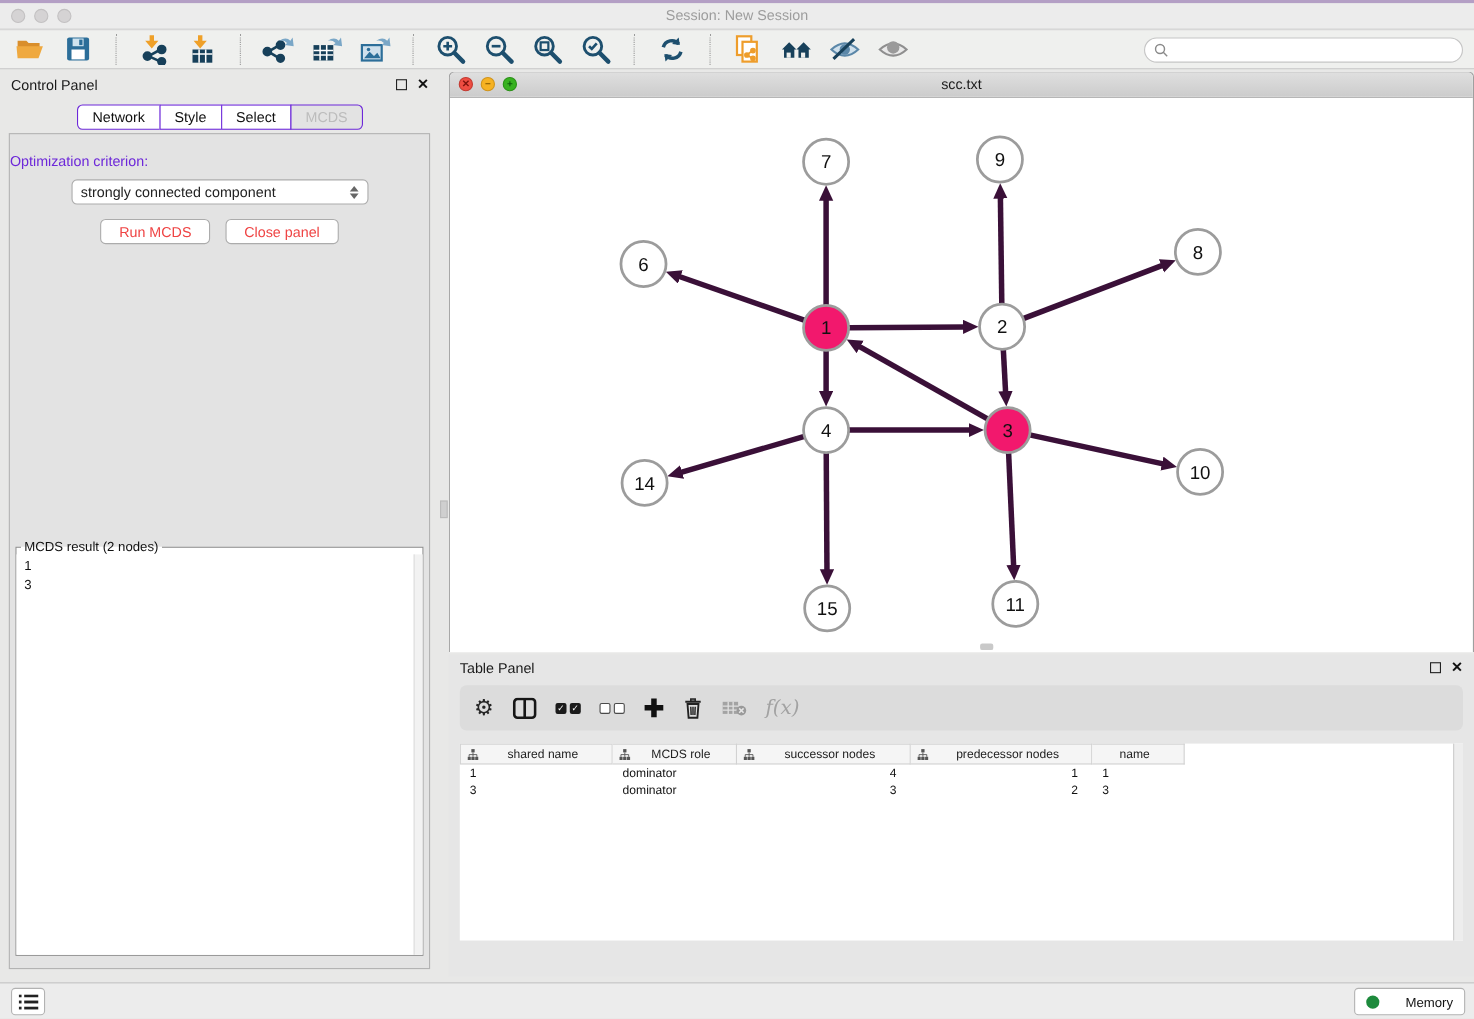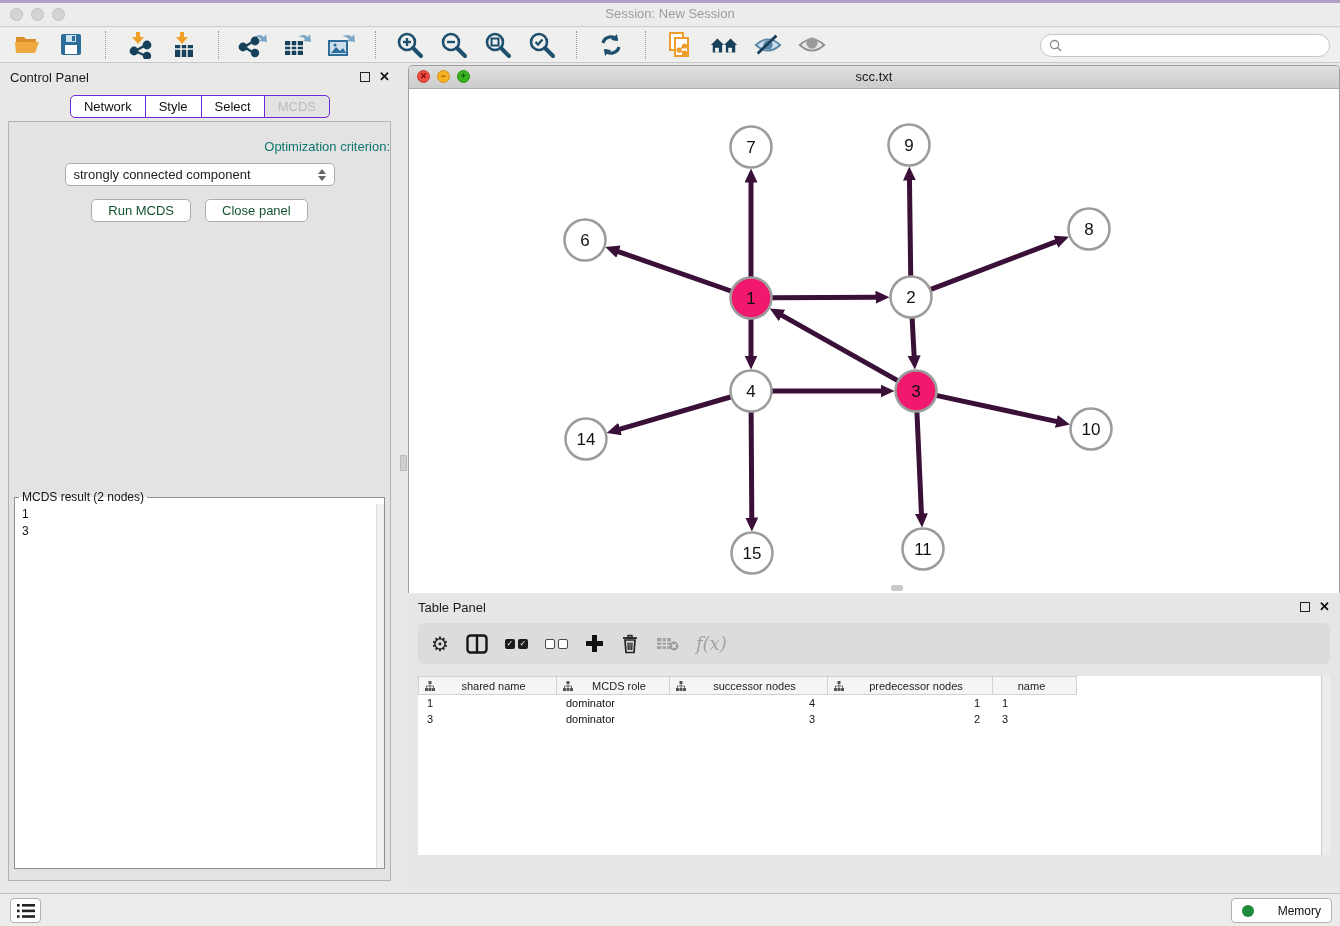--- a/index.html
+++ b/index.html
@@ -26,28 +26,28 @@
   .panel-title { font-size:13px; color:#1a1a1a; }
   .panel-btns { margin-left:auto; display:flex; gap:9px; align-items:center; }
   .float-btn { width:10px; height:10px; border:1.5px solid #222; background:transparent; }
   .close-btn { font-size:13px; font-weight:bold; color:#111; line-height:10px; }
   .tabbar { display:flex; justify-content:center; margin-top:6px; position:relative; z-index:2; }
   .tab { background:#fff; border:1px solid #6d28d9; margin-left:-1px; padding:3px 13px; font-size:13px; color:#111; white-space:nowrap; }
   .tab:first-child { border-radius:5px 0 0 5px; margin-left:0; }
   .tab:last-child { border-radius:0 5px 5px 0; }
   .tab.disabled { color:#bcbcbc; background:#e3e3e3; }
   .cp-box { position:absolute; left:8px; right:9px; top:56px; bottom:3px; background:#e3e3e3; border:1px solid #b3b3b3; }
-  .opt-label { text-align:right; font-size:13px; margin-top:17px; color:#0f766e; }
+  .opt-label { text-align:left; font-size:13px; margin-top:17px; color:#6d28d9; }
   .select { width:270px; height:23px; margin:9px auto 0; background:#fff; border:1px solid #acacac; border-radius:5px; display:flex; align-items:center; padding:5px 8px; font-size:13px; }
   .select .sel-text { flex:1; }
   .stepper { display:flex; flex-direction:column; gap:2px; align-items:center; }
   .stepper .up { width:0;height:0;border-left:4px solid transparent;border-right:4px solid transparent;border-bottom:5px solid #666; }
   .stepper .down { width:0;height:0;border-left:4px solid transparent;border-right:4px solid transparent;border-top:5px solid #666; }
   .btn-row { display:flex; justify-content:center; gap:14px; margin-top:13px; }
-  .pbtn { background:#fff; border:1px solid #acacac; border-radius:5px; padding:3px 16px; font-size:13px; color:#14532d; font-family:"Liberation Sans",sans-serif; }
+  .pbtn { background:#fff; border:1px solid #acacac; border-radius:5px; padding:3px 16px; font-size:13px; color:#ef4444; font-family:"Liberation Sans",sans-serif; }
   .result-fieldset { position:absolute; left:5px; right:5px; top:368px; bottom:11px; border:1px solid #8f8f8f; background:#fff; }
   .result-fieldset legend { font-size:12px; color:#111; padding:0 3px; margin-left:4px; }
   .result-area { position:absolute; left:0; right:0; top:0; bottom:0; background:#fff; }
   .result-text { font-size:12px; line-height:17px; padding:2px 7px; white-space:pre; color:#111; }
   .vscroll { position:absolute; right:0; top:0; bottom:0; width:8px; background:#f2f2f2; border-left:1px solid #ddd; }
 
   
   .net-window { position:absolute; left:408px; top:65px; width:932px; height:528px; background:#fff; border:1px solid #9f9f9f; border-bottom:none; border-radius:5px 5px 0 0; }
   .net-titlebar { height:23px; background:linear-gradient(#dfdfdf,#cccccc); border-bottom:1px solid #aeaeae; border-radius:4px 4px 0 0; position:relative; }
   .net-title { text-align:center; line-height:22px; font-size:13px; color:#1a1a1a; }

